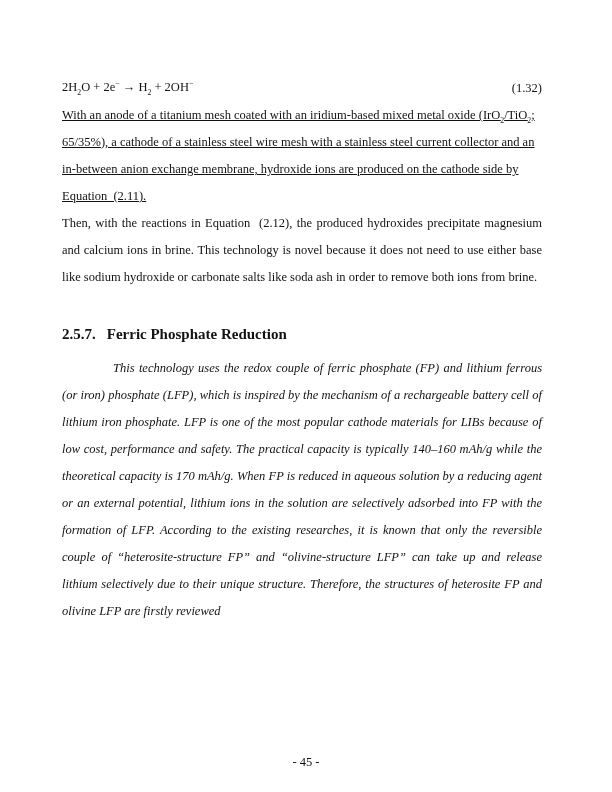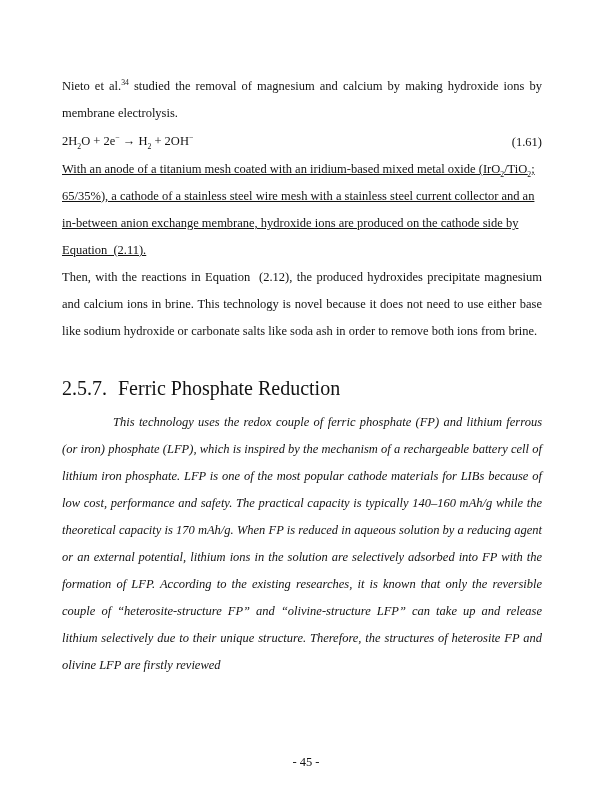--- a/index.html
+++ b/index.html
@@ -29,45 +29,44 @@
   .eq-row.two .eq-line { line-height: 26px; }
   .eq-label {
     position: absolute;
     right: 0;
     top: 50%;
     transform: translateY(-50%);
     line-height: normal;
   }
   .heading {
     font-family: "Liberation Serif", serif;
-    font-size: 20px;
-    font-weight: normal;
+    font-size: 15px;
+    font-weight: bold;
     line-height: 27px;
     margin: 30px 0 7px 0;
   }
   .h-num { margin-right: 11px; }
   .page-number {
     position: absolute;
     bottom: 22px;
     left: 0;
     right: 0;
     text-align: center;
     line-height: normal;
   }
 </style>
 </head>
 <body>
 
 <div class="page">
 
-  <p class="justify"><span>Nieto et al.</span><sup>34</sup><span> studied the removal of magnesium and calcium by making hydroxide ions by membrane electrolysis.</span></p>
 
   <div class="eq-row">
     <div class="eq-line"><span>2H</span><sub>2</sub><span>O + 2e</span><sup>−</sup><span> → H</span><sub>2</sub><span> + 2OH</span><sup>−</sup></div>
-    <span class="eq-label">(1.61)</span>
+    <span class="eq-label">(1.32)</span>
   </div>
 
   <p class="left"><span>With an anode of a titanium mesh coated with an iridium-based mixed metal oxide (IrO</span><sub>2</sub><span>/TiO</span><sub>2</sub><span>; 65/35%), a cathode of a stainless steel wire mesh with a stainless steel current collector and an in-between anion exchange membrane, hydroxide ions are produced on the cathode side by Equation&nbsp; (2.11).</span></p>
 
 
   <p class="justify">Then, with the reactions in Equation&nbsp; (2.12), the produced hydroxides precipitate magnesium and calcium ions in brine. This technology is novel because it does not need to use either base like sodium hydroxide or carbonate salts like soda ash in order to remove both ions from brine.</p>
 
   <h2 class="heading">
     <span class="h-num">2.5.7.</span><span class="h-title">Ferric Phosphate Reduction</span>
   </h2>

